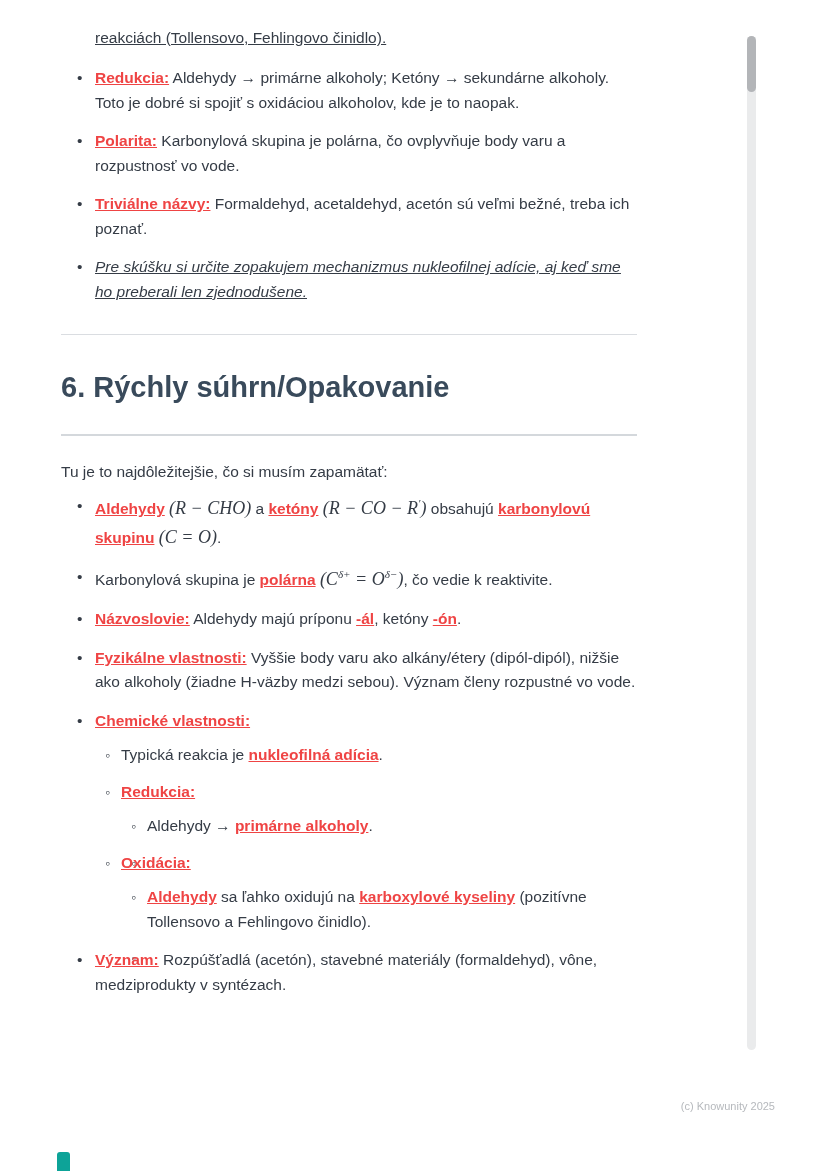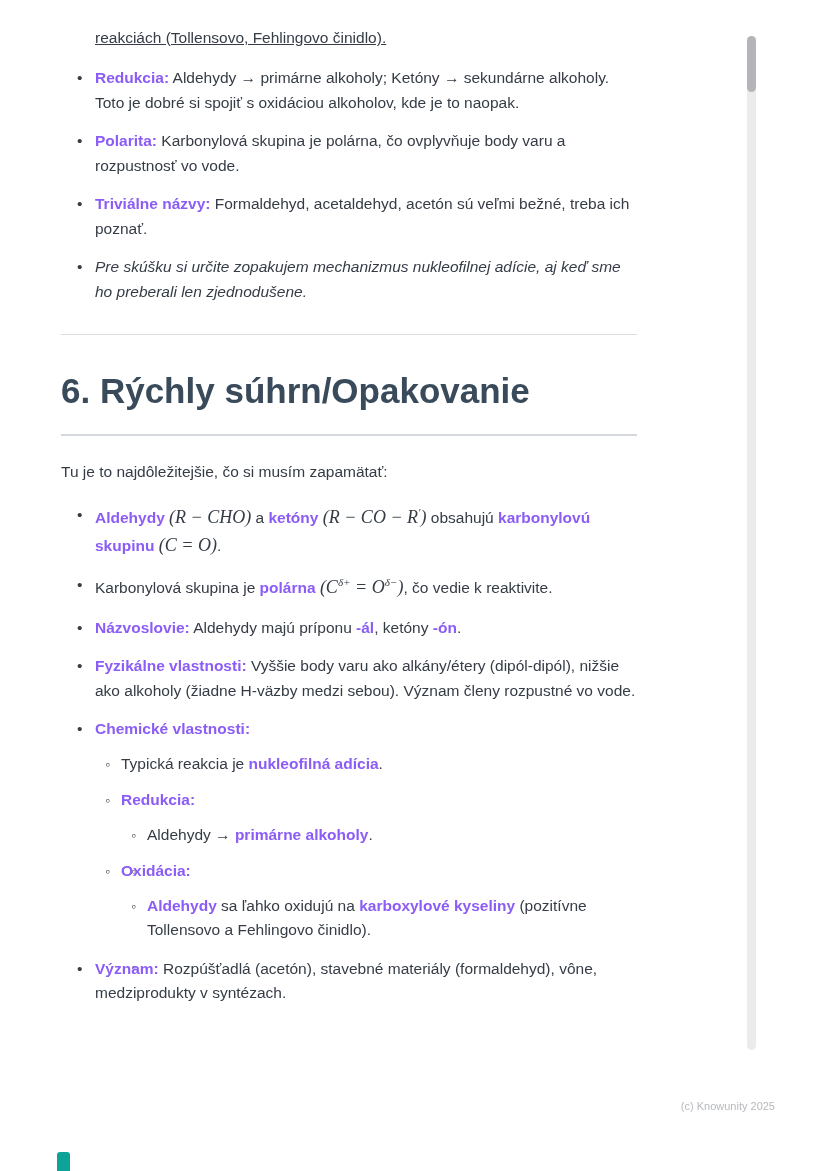--- a/index.html
+++ b/index.html
@@ -27,43 +27,43 @@
   ul.lvl1, ul.lvl2 { padding-left: 26px; margin-top: 10px; }
   li { position: relative; margin-bottom: 14px; }
   ul.lvl1 > li, ul.lvl2 > li { margin-bottom: 12px; }
   .marker {
     position: absolute;
     left: -18px;
     top: 0;
     color: #353c46;
   }
   ul.lvl1 > li > .marker, ul.lvl2 > li > .marker { left: -16px; font-size: 14px; top: 1px; }
-  .b { font-weight: 700; color: #8b5cf6; }
-  .i { font-style: italic; }
+  .b { font-weight: 700; color: #ef4444; text-decoration: underline; }
+  .i { font-style: italic; text-decoration: underline; }
   .math {
     font-family: Liberation Serif, serif;
     font-style: italic;
     font-size: 18px;
   }
   .math sup { font-size: 0.62em; line-height: 0; }
   .section-divider {
     border: none;
     border-top: 1px solid #dadde1;
     margin: 30px 0 0 0;
   }
   .section-heading {
-    font-size: 35px;
+    font-size: 29px;
     font-weight: 700;
     color: #394a5b;
     margin: 34px 0 0 0;
-    padding-bottom: 21px;
+    padding-bottom: 28px;
     border-bottom: 2px solid #d4d8dc;
     line-height: 1.25;
   }
-  .summary-intro { margin: 24px 0 18px 0; }
+  .summary-intro { margin: 24px 0 10px 0; }
   .scroll-track {
     position: absolute;
     right: 72px; top: 36px;
     width: 9px; height: 1014px;
     background: #eaebec;
     border-radius: 5px;
   }
   .scroll-thumb {
     position: absolute;
     left: 0; top: 0;

